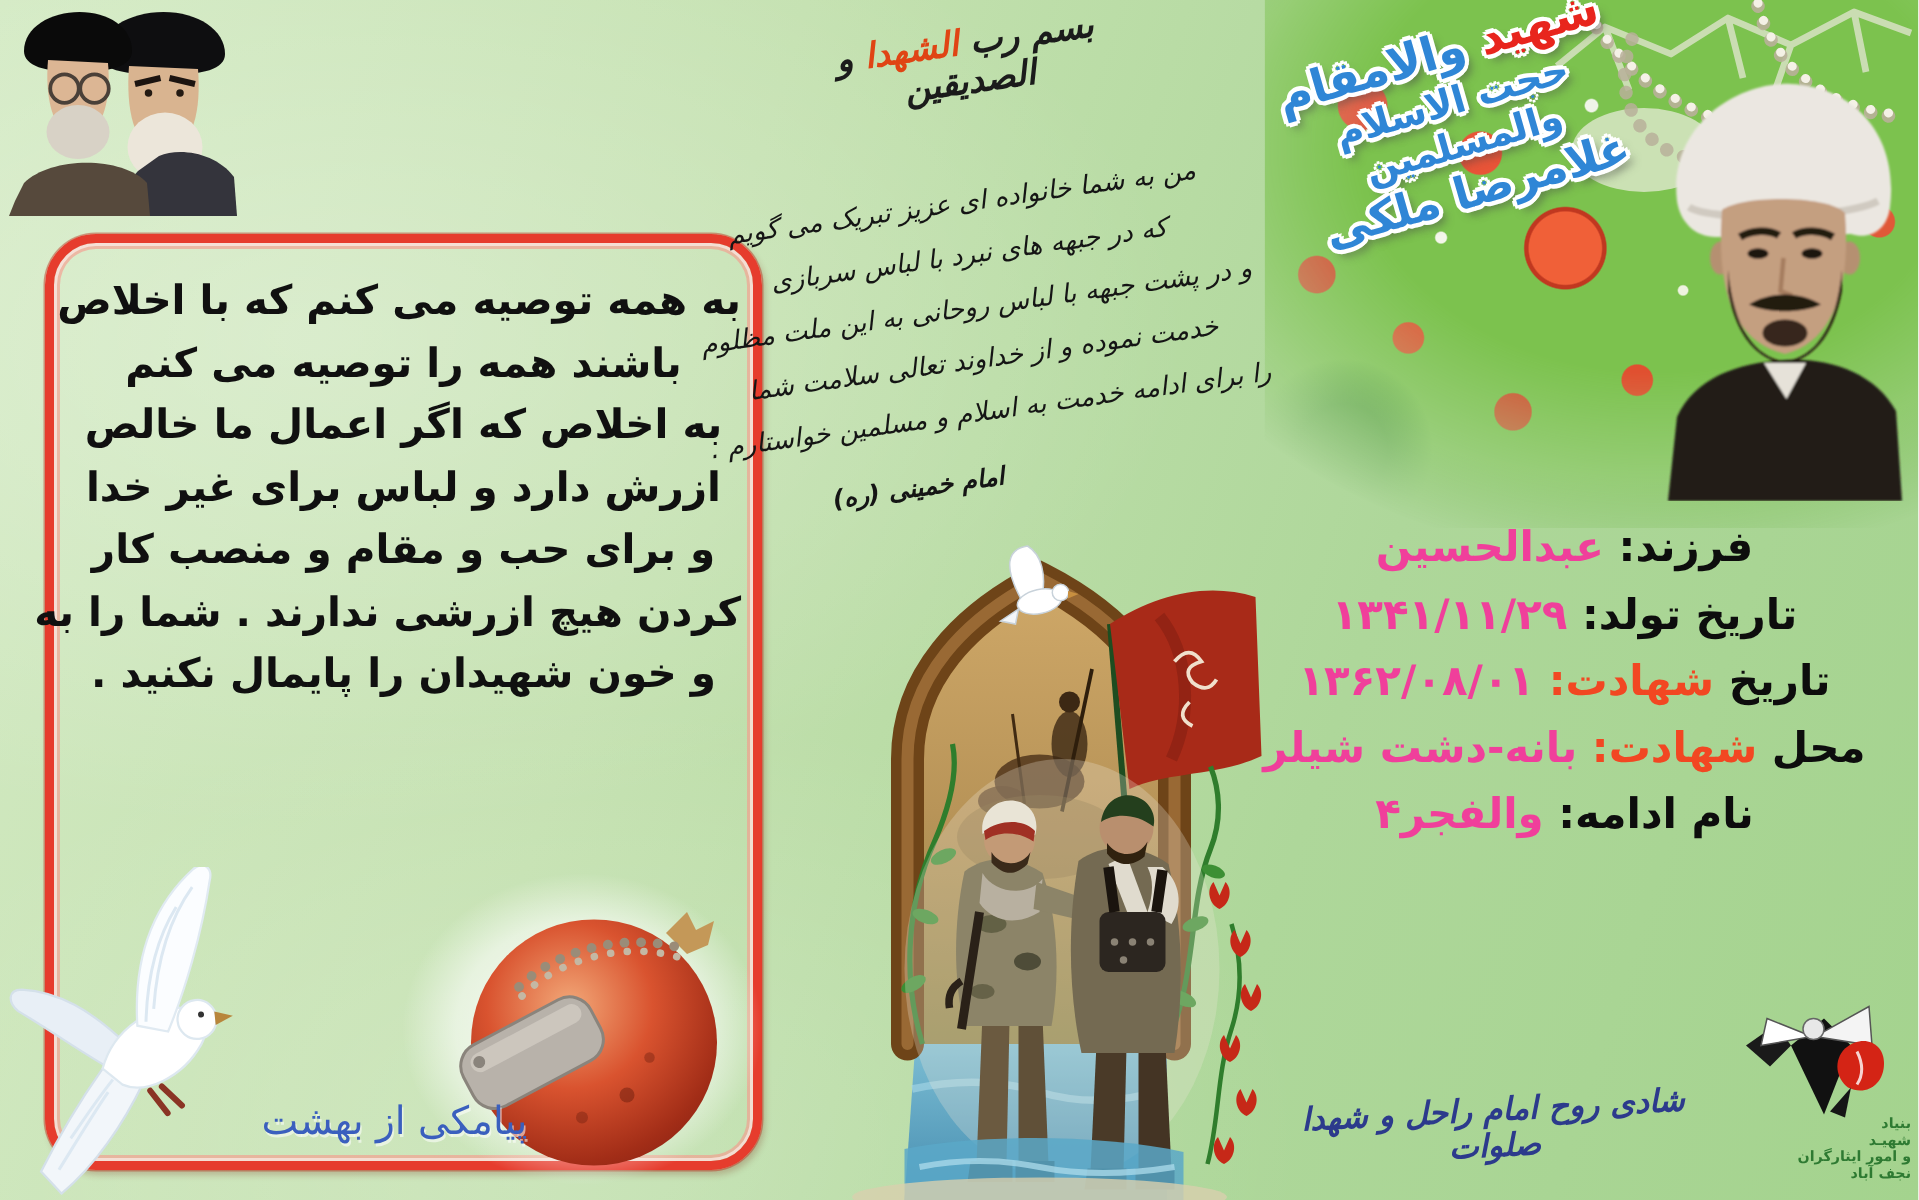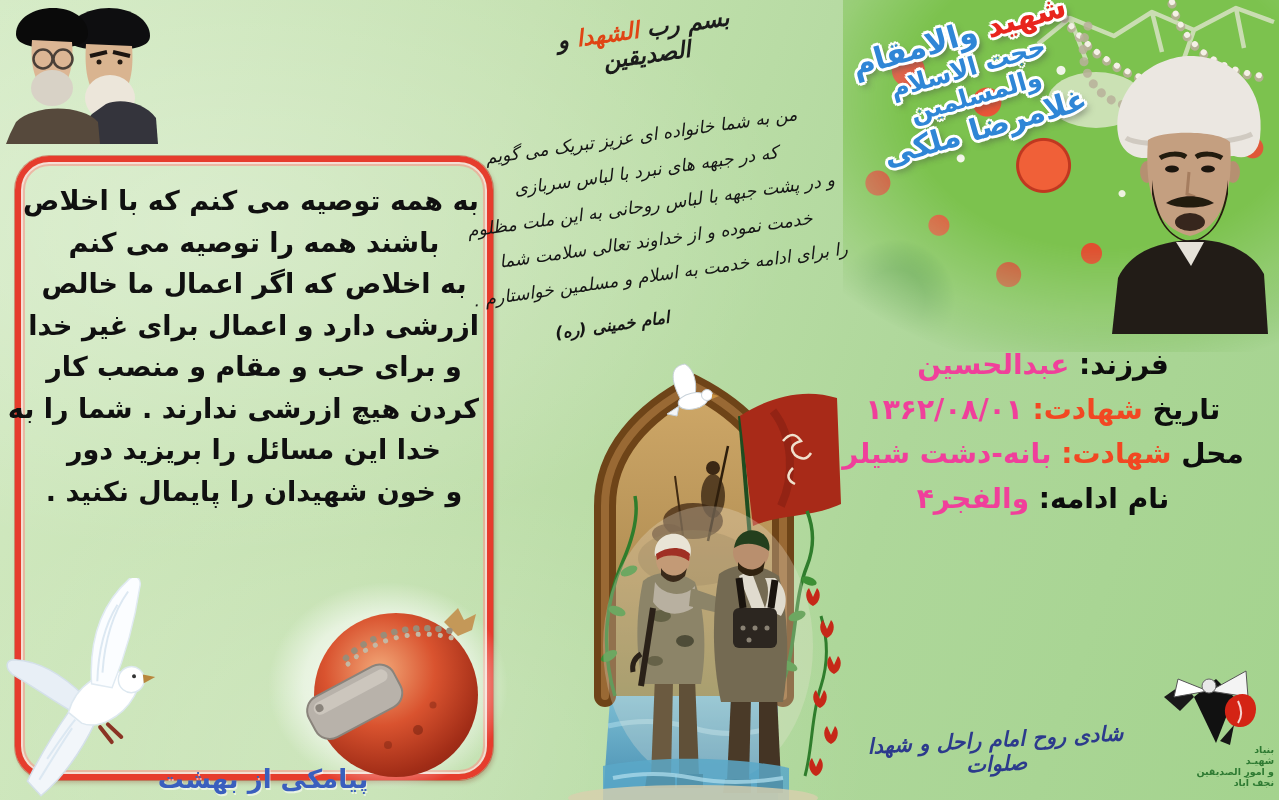--- a/index.html
+++ b/index.html
@@ -6,30 +6,30 @@
   .poster{
     position:relative;width:1279px;height:800px;overflow:hidden;
     font-family:"DejaVu Sans",sans-serif;
     background:
       radial-gradient(ellipse 820px 460px at 16% 28%, rgba(255,255,255,.28), rgba(255,255,255,0) 72%),
       radial-gradient(ellipse 700px 420px at 30% 95%, rgba(255,255,255,.18), rgba(255,255,255,0) 70%),
       linear-gradient(108deg,#d3eac3 0%,#c4e1b0 35%,#aed79a 68%,#a4d38e 100%);
   }
   
   .quote-box{
-    position:absolute;left:15px;top:156px;width:466px;height:612px;
+    position:absolute;left:30px;top:156px;width:466px;height:612px;
     border:6px solid var(--box_border_red,#e63c2d);border-radius:34px;
     box-shadow: inset 0 0 0 2px rgba(255,255,255,.55), inset 0 0 0 4px rgba(248,150,138,.6),
                 0 0 0 1px rgba(190,60,40,.5), 2px 3px 4px rgba(120,40,20,.25);
   }
   .quote-text{position:absolute;top:18px;left:8px;right:8px;text-align:center;
     font-weight:bold;font-size:27px;line-height:41.5px;color:#101010;}
   .qline{white-space:nowrap;}
-  .paradise-caption{position:absolute;left:148px;top:764px;width:230px;text-align:center;
-    font-size:26px;font-weight:bold;color:var(--caption_blue,#3a5fbe);
+  .paradise-caption{position:absolute;left:148px;top:733px;width:230px;text-align:center;
+    font-size:26px;font-weight:normal;color:var(--caption_blue,#3a5fbe);
     text-shadow:1px 2px 0 rgba(255,255,255,.55);}
   
   .bismillah{position:absolute;left:515px;top:16px;width:260px;text-align:center;
     transform:rotate(-8deg);font-style:italic;font-weight:600;font-size:23px;color:#1b1b1b;}
   .bismillah .hl{color:#e04414;}
   .imam-quote{position:absolute;left:462px;top:118px;width:384px;transform:rotate(-8deg);
     text-align:center;font-style:italic;font-size:17.5px;line-height:35px;color:#151515;}
   .imam-quote .iq-line{white-space:nowrap;}
   .imam-quote .sig{margin-top:8px;font-size:16.5px;transform:translateX(-55px);font-weight:600;}
   
@@ -166,24 +166,23 @@
     <span>بسم رب</span>
     <span class="hl">الشهدا</span>
     <span>و الصديقين</span>
   </div>
 
   <div class="quote-box">
     <div class="quote-text" dir="rtl">
       <div class="qline">به همه توصیه می کنم که با اخلاص</div>
       <div class="qline">باشند همه را توصیه می کنم</div>
       <div class="qline">به اخلاص که اگر اعمال ما خالص</div>
-      <div class="qline">ازرشی دارد و اعمال برای غیر خدا</div>
+      <div class="qline">ازرش دارد و لباس برای غیر خدا</div>
       <div class="qline">و برای حب و مقام و منصب کار</div>
       <div class="qline">کردن هیچ ازرشی ندارند . شما را به</div>
-      <div class="qline">خدا این مسائل را بریزید دور</div>
       <div class="qline">و خون شهیدان را پایمال نکنید .</div>
     </div>
   </div>
 
   <div class="imam-quote" dir="rtl">
     <div class="iq-line">من به شما خانواده ای عزیز تبریک می گویم</div>
     <div class="iq-line">که در جبهه های نبرد با لباس سربازی</div>
     <div class="iq-line">و در پشت جبهه با لباس روحانی به این ملت مظلوم</div>
     <div class="iq-line">خدمت نموده و از خداوند تعالی سلامت شما</div>
     <div class="iq-line">را برای ادامه خدمت به اسلام و مسلمین خواستارم .</div>
@@ -341,20 +340,25 @@
 
   <div class="paradise-caption" dir="rtl">پیامکی از بهشت</div>
 
   <div class="info-list">
     <div class="info-row">
       <span class="lab">فرزند:</span>
       <span class="lab-red"></span>
       <span class="val">عبدالحسین</span>
     </div>
     <div class="info-row">
+      <span class="lab">تاریخ تولد:</span>
+      <span class="lab-red"></span>
+      <span class="val">۱۳۴۱/۱۱/۲۹</span>
+    </div>
+    <div class="info-row">
       <span class="lab">تاریخ</span>
       <span class="lab-red">شهادت:</span>
       <span class="val">۱۳۶۲/۰۸/۰۱</span>
     </div>
     <div class="info-row">
       <span class="lab">محل</span>
       <span class="lab-red">شهادت:</span>
       <span class="val">بانه-دشت شیلر</span>
     </div>
     <div class="info-row">
@@ -373,18 +377,18 @@
       <path d="M28,26 L58,38 L24,44 Z" fill="#ffffff" stroke="#555" stroke-width="1"></path>
       <path d="M96,18 L60,38 L98,44 Z" fill="#f4f4f4" stroke="#555" stroke-width="1"></path>
       <circle cx="59" cy="33" r="7" fill="#e8e8e8" stroke="#666" stroke-width="1"></circle>
       <path d="M80,46 C92,36 106,42 106,56 C106,70 94,78 82,72 C74,66 72,54 80,46 Z" fill="#d42415"></path>
       <path d="M88,48 C92,56 92,64 88,70" stroke="#ffffff" stroke-width="2" fill="none" opacity=".8"></path>
       <path d="M84,72 L80,92 L70,88 Z" fill="#161616"></path>
     </svg>
     <div class="logo-text">
       <div>بنیاد</div>
       <div>شهیـد</div>
-      <div>و امور الصديقين</div>
+      <div>و امور ایثارگران</div>
       <div>نجف آباد</div>
     </div>
   </div>
 
 </div>
 
 </body></html>

